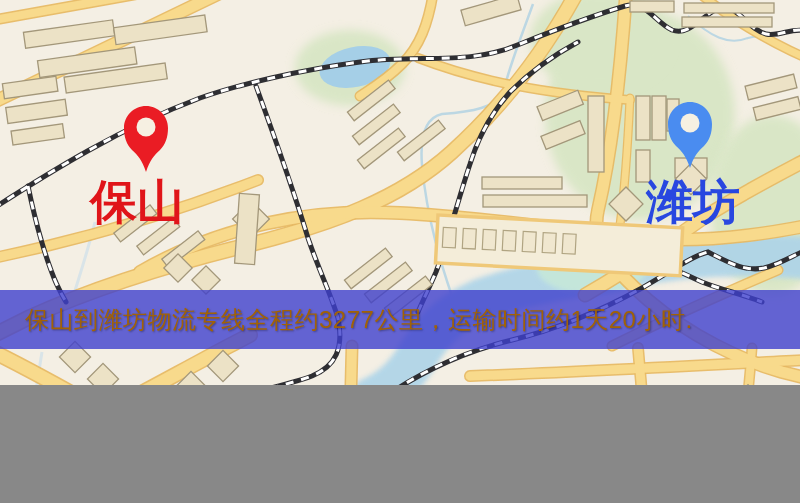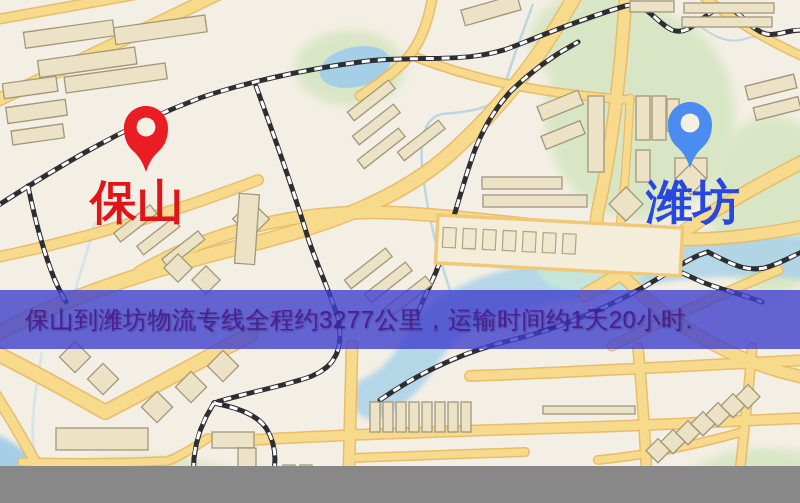--- a/index.html
+++ b/index.html
@@ -1,16 +1,16 @@
 <!DOCTYPE html>
 <html><head>
 <meta charset="utf-8">
 <style>
   html,body{margin:0;padding:0;background:#888;}
-  #stage{position:relative;width:800px;height:466px;overflow:hidden;
+  #stage{position:relative;width:800px;height:385px;overflow:hidden;
          font-family:"Liberation Sans",sans-serif;background:#f4efe4;}
   #map-svg{position:absolute;left:0;top:0;}
   
   .rc{fill:none;stroke:#e7b964;stroke-linecap:round;stroke-linejoin:round;opacity:.95;}
   .rf{fill:none;stroke:#f8da8c;stroke-linecap:round;stroke-linejoin:round;}
   
   .rwc{fill:none;stroke:#2e2e33;stroke-width:5;stroke-linecap:round;}
   .rwd{fill:none;stroke:#ffffff;stroke-width:3;stroke-dasharray:8 8;}
   .bld{fill:#ece2c6;stroke:#a3977a;stroke-width:1.3;}
   .bld2{fill:#f0e7cf;stroke:#b0a482;stroke-width:1.2;}
@@ -264,15 +264,15 @@
   <g transform="translate(690,124)">
     <path d="M0,44 C-4,32 -8,27.5 -14,22 C-19.5,16.5 -22,9 -22,0 C-22,-12.2 -12.2,-22 0,-22 C12.2,-22 22,-12.2 22,0 C22,9 19.5,16.5 14,22 C8,27.5 4,32 0,44 Z" fill="#4a8cf0"></path>
     <circle cx="0" cy="-1" r="9.5" fill="#f6f0e2"></circle>
   </g>
 
   <text class="pin-label" x="137" y="218" text-anchor="middle" fill="#e01519">保山</text>
   <text class="pin-label" x="693" y="218" text-anchor="middle" fill="#2847e0">潍坊</text>
 </svg>
 
 <div id="banner" style="background-color: rgba(62, 64, 205, 0.8);">
-  <span style="color: #4c1d95;">保山到潍坊物流专线全程约3277公里，运输时间约1天20小时.</span>
+  <span style="color: #a16207;">保山到潍坊物流专线全程约3277公里，运输时间约1天20小时.</span>
 </div>
 </div>
 
 </body></html>

